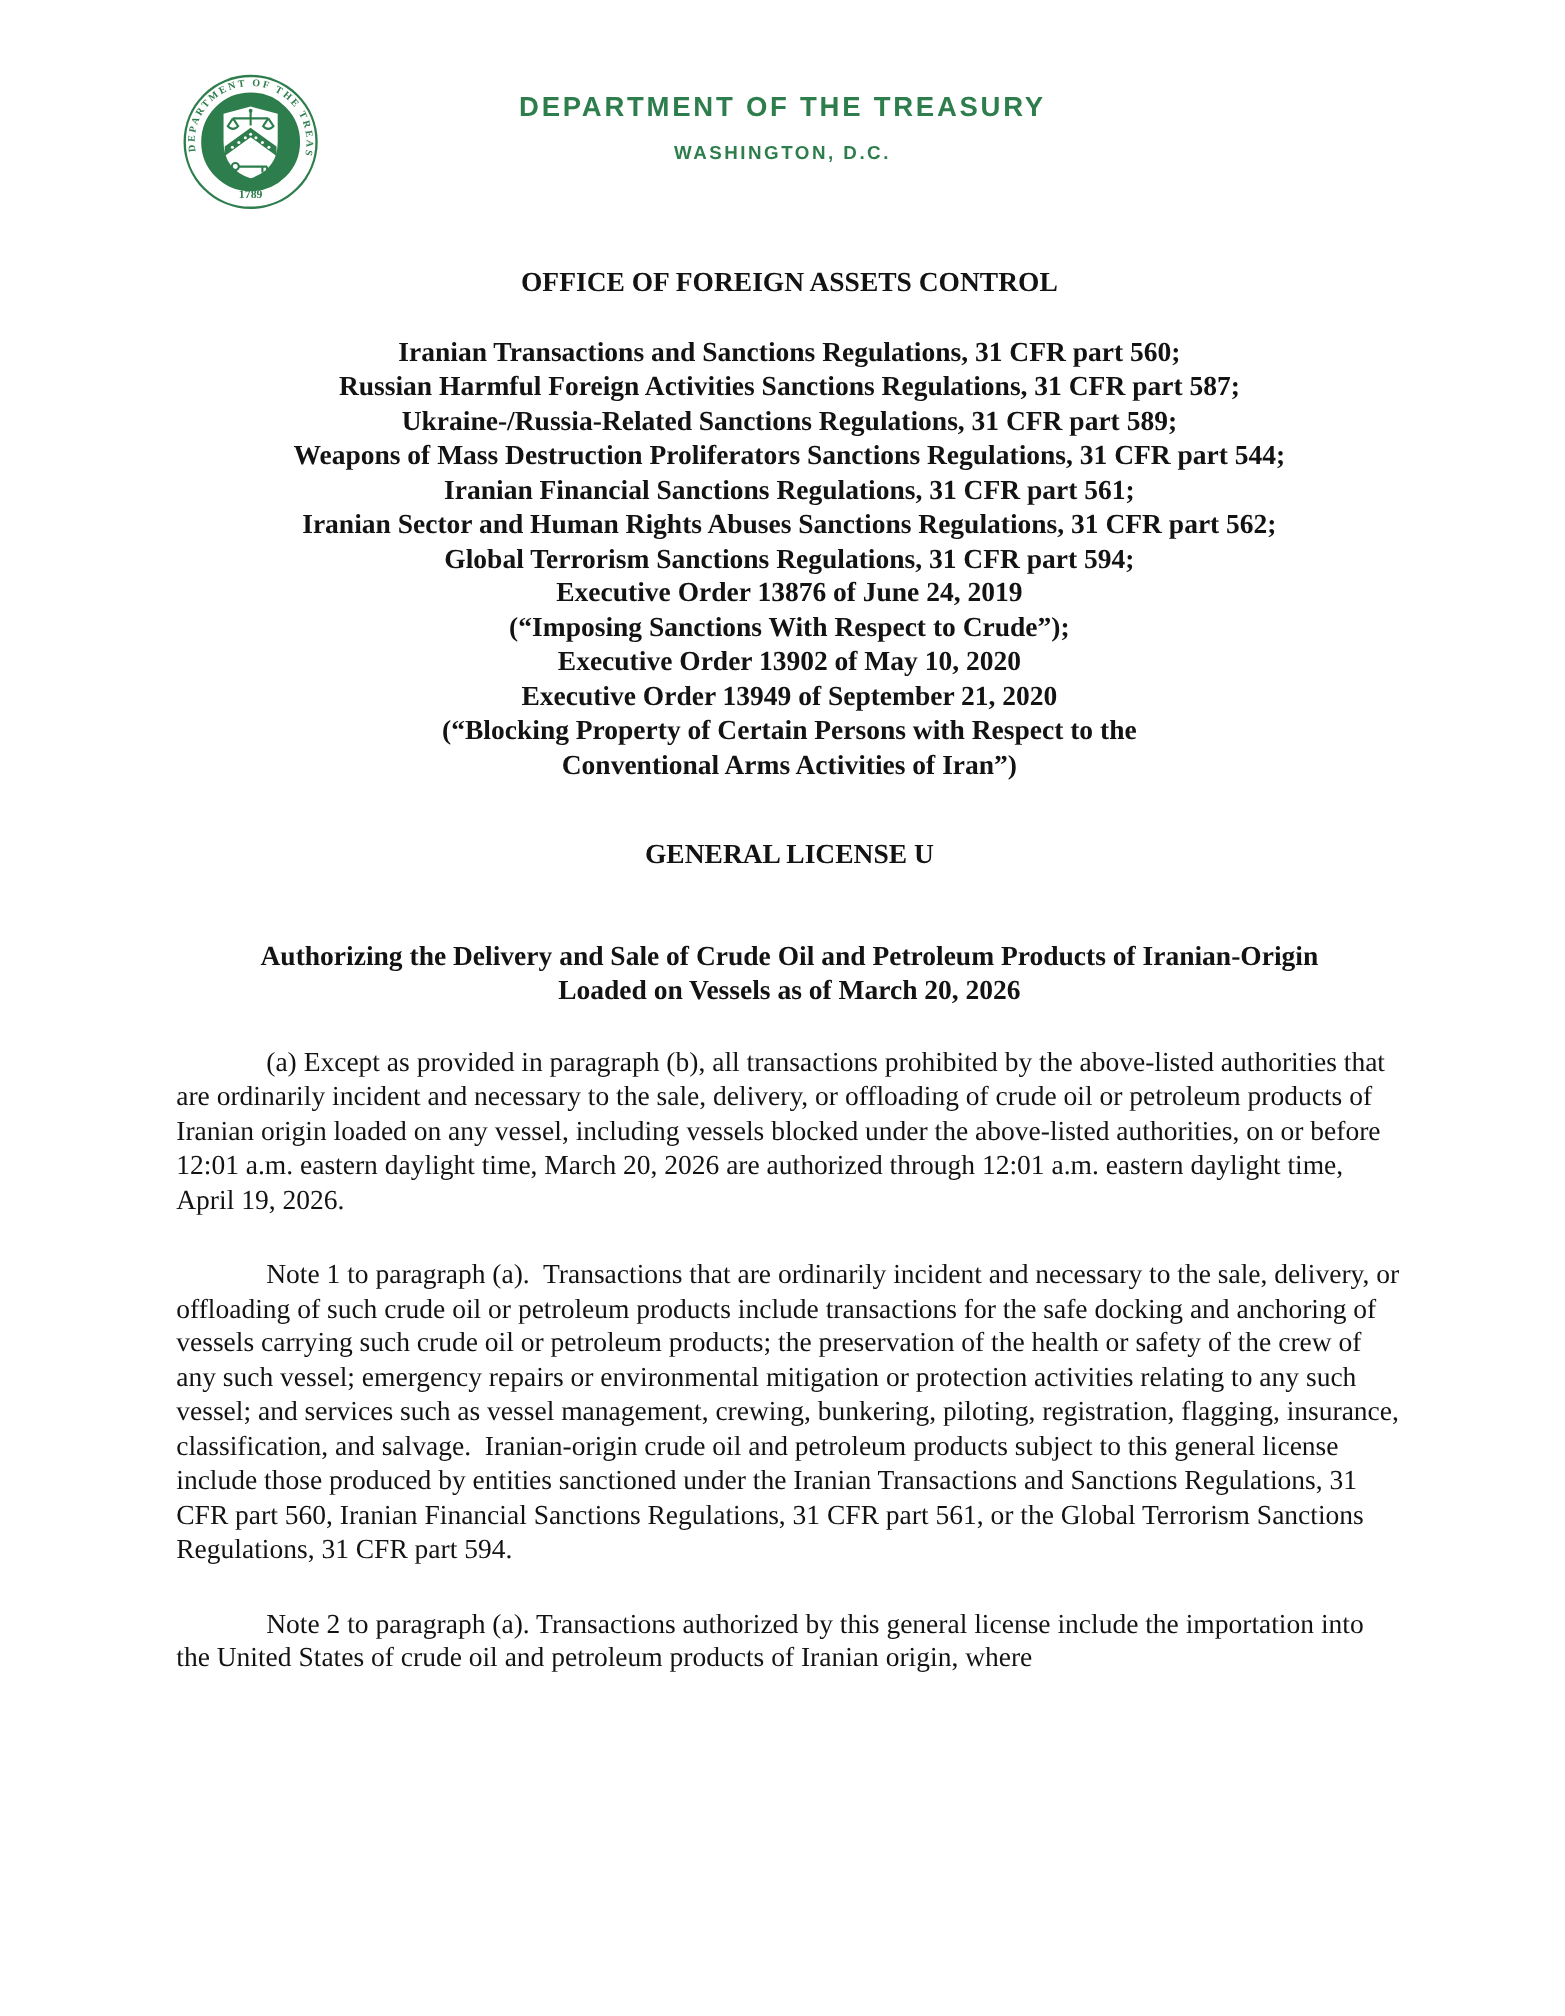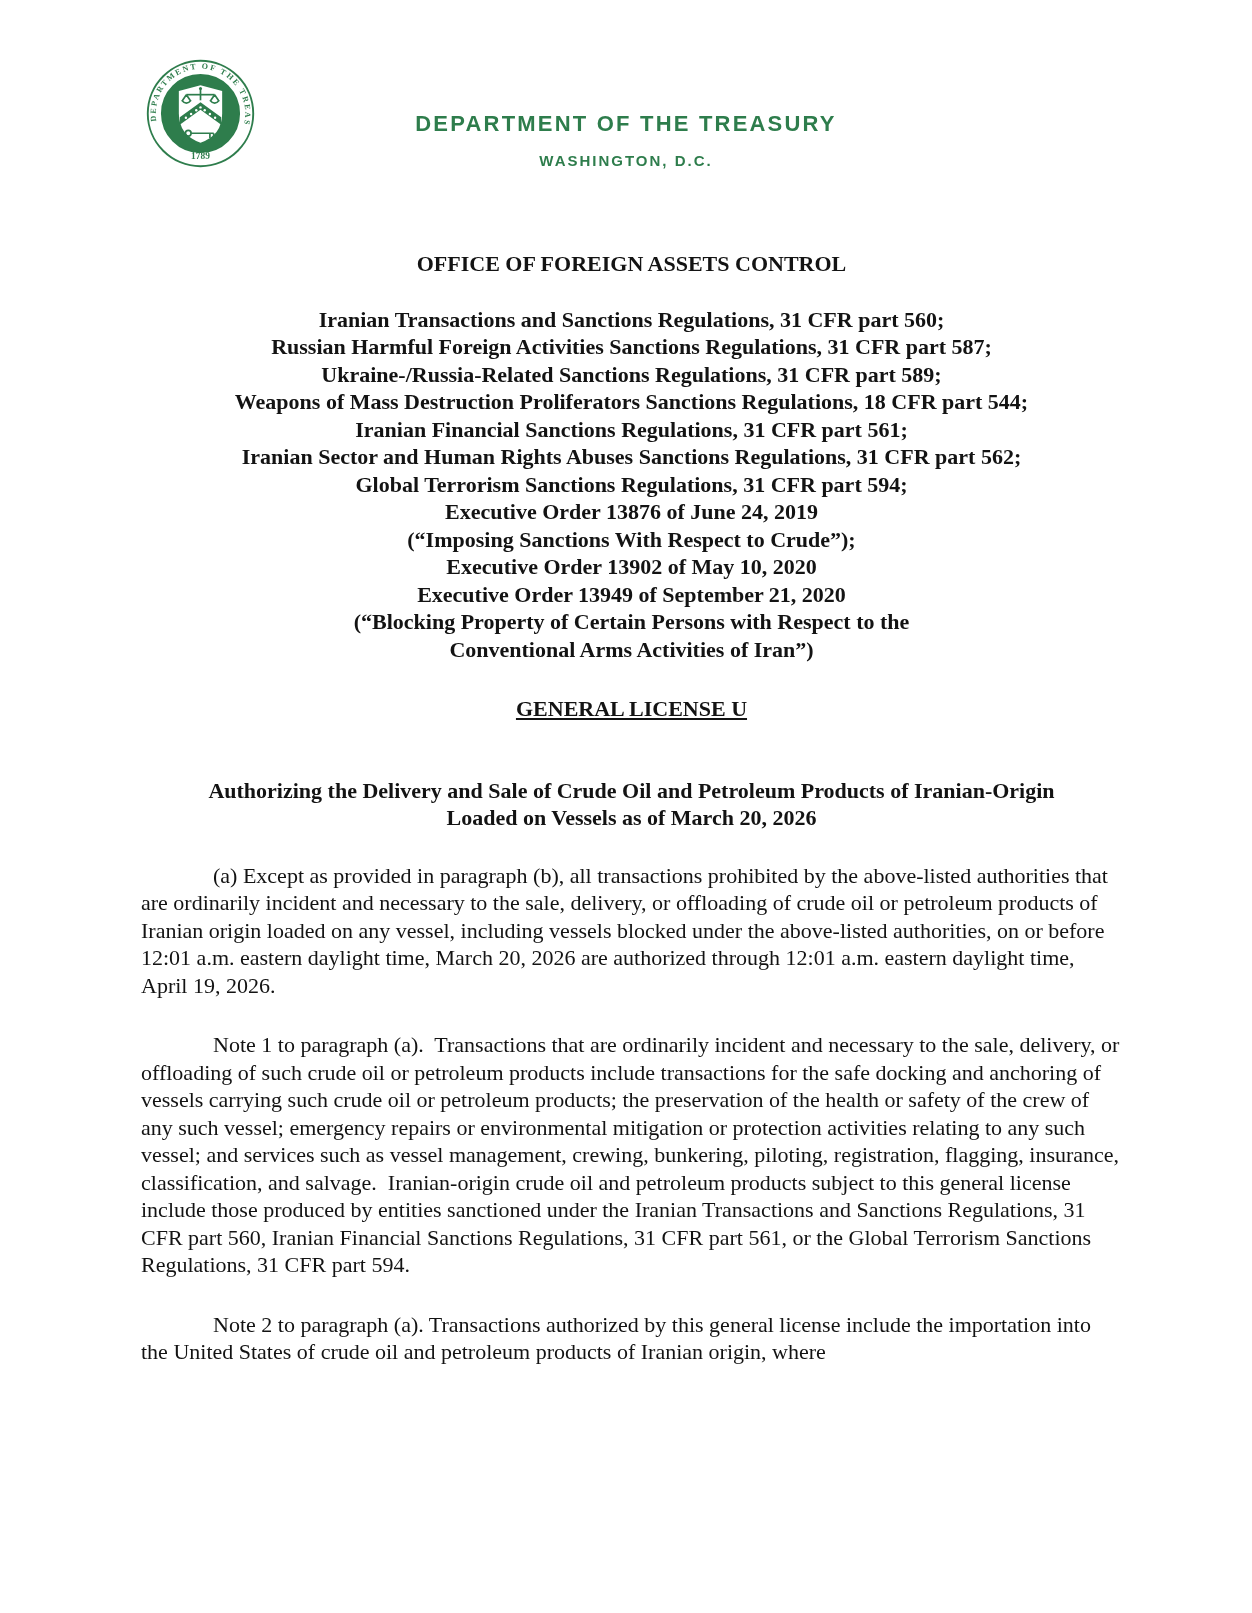--- a/index.html
+++ b/index.html
@@ -13,38 +13,38 @@
     color: #131313;
   }
   .seal {
     position: absolute;
     left: 144px;
     top: 57px;
     width: 113px;
     height: 113px;
   }
   .letterhead {
-    padding-top: 111px;
+    padding-top: 73px;
     text-align: center;
     color: #2e7d4c;
     font-family: "Liberation Sans", sans-serif;
     font-weight: bold;
   }
   .letterhead .dept { font-size: 22px; letter-spacing: 2.2px; line-height: 26px; }
   .letterhead .city { font-size: 15px; letter-spacing: 2px; line-height: 18px; margin-top: 15px; }
   .content {
     margin: 0 130px 0 141px;
     font-size: 22px;
     line-height: 27.5px;
     text-align: left;
   }
   .center { text-align: center; font-weight: bold; }
   .office-heading { margin-top: 80px; }
   .authorities { margin-top: 28px; }
-  .license-heading { margin-top: 32px; text-decoration: underline; }
+  .license-heading { margin-top: 44px; }
   .doc-title { margin-top: 54px; }
   .para {
     margin: 0;
     margin-top: 30px;
     text-indent: 72px;
     white-space: pre-wrap;
   }
   .para.note { margin-top: 32px; }
   .b { font-weight: normal; }
 </style>
@@ -100,21 +100,21 @@
   </div>
 
   <div class="content">
 
     <div class="center office-heading">OFFICE OF FOREIGN ASSETS CONTROL</div>
 
     <div class="center authorities">
       <div>Iranian Transactions and Sanctions Regulations, 31 CFR part 560;</div>
       <div>Russian Harmful Foreign Activities Sanctions Regulations, 31 CFR part 587;</div>
       <div>Ukraine-/Russia-Related Sanctions Regulations, 31 CFR part 589;</div>
-      <div>Weapons of Mass Destruction Proliferators Sanctions Regulations, 18 CFR part 544;</div>
+      <div>Weapons of Mass Destruction Proliferators Sanctions Regulations, 31 CFR part 544;</div>
       <div>Iranian Financial Sanctions Regulations, 31 CFR part 561;</div>
       <div>Iranian Sector and Human Rights Abuses Sanctions Regulations, 31 CFR part 562;</div>
       <div>Global Terrorism Sanctions Regulations, 31 CFR part 594;</div>
       <div>Executive Order 13876 of June 24, 2019</div>
       <div>(“Imposing Sanctions With Respect to Crude”);</div>
       <div>Executive Order 13902 of May 10, 2020</div>
       <div>Executive Order 13949 of September 21, 2020</div>
       <div>(“Blocking Property of Certain Persons with Respect to the</div>
       <div>Conventional Arms Activities of Iran”)</div>
     </div>

